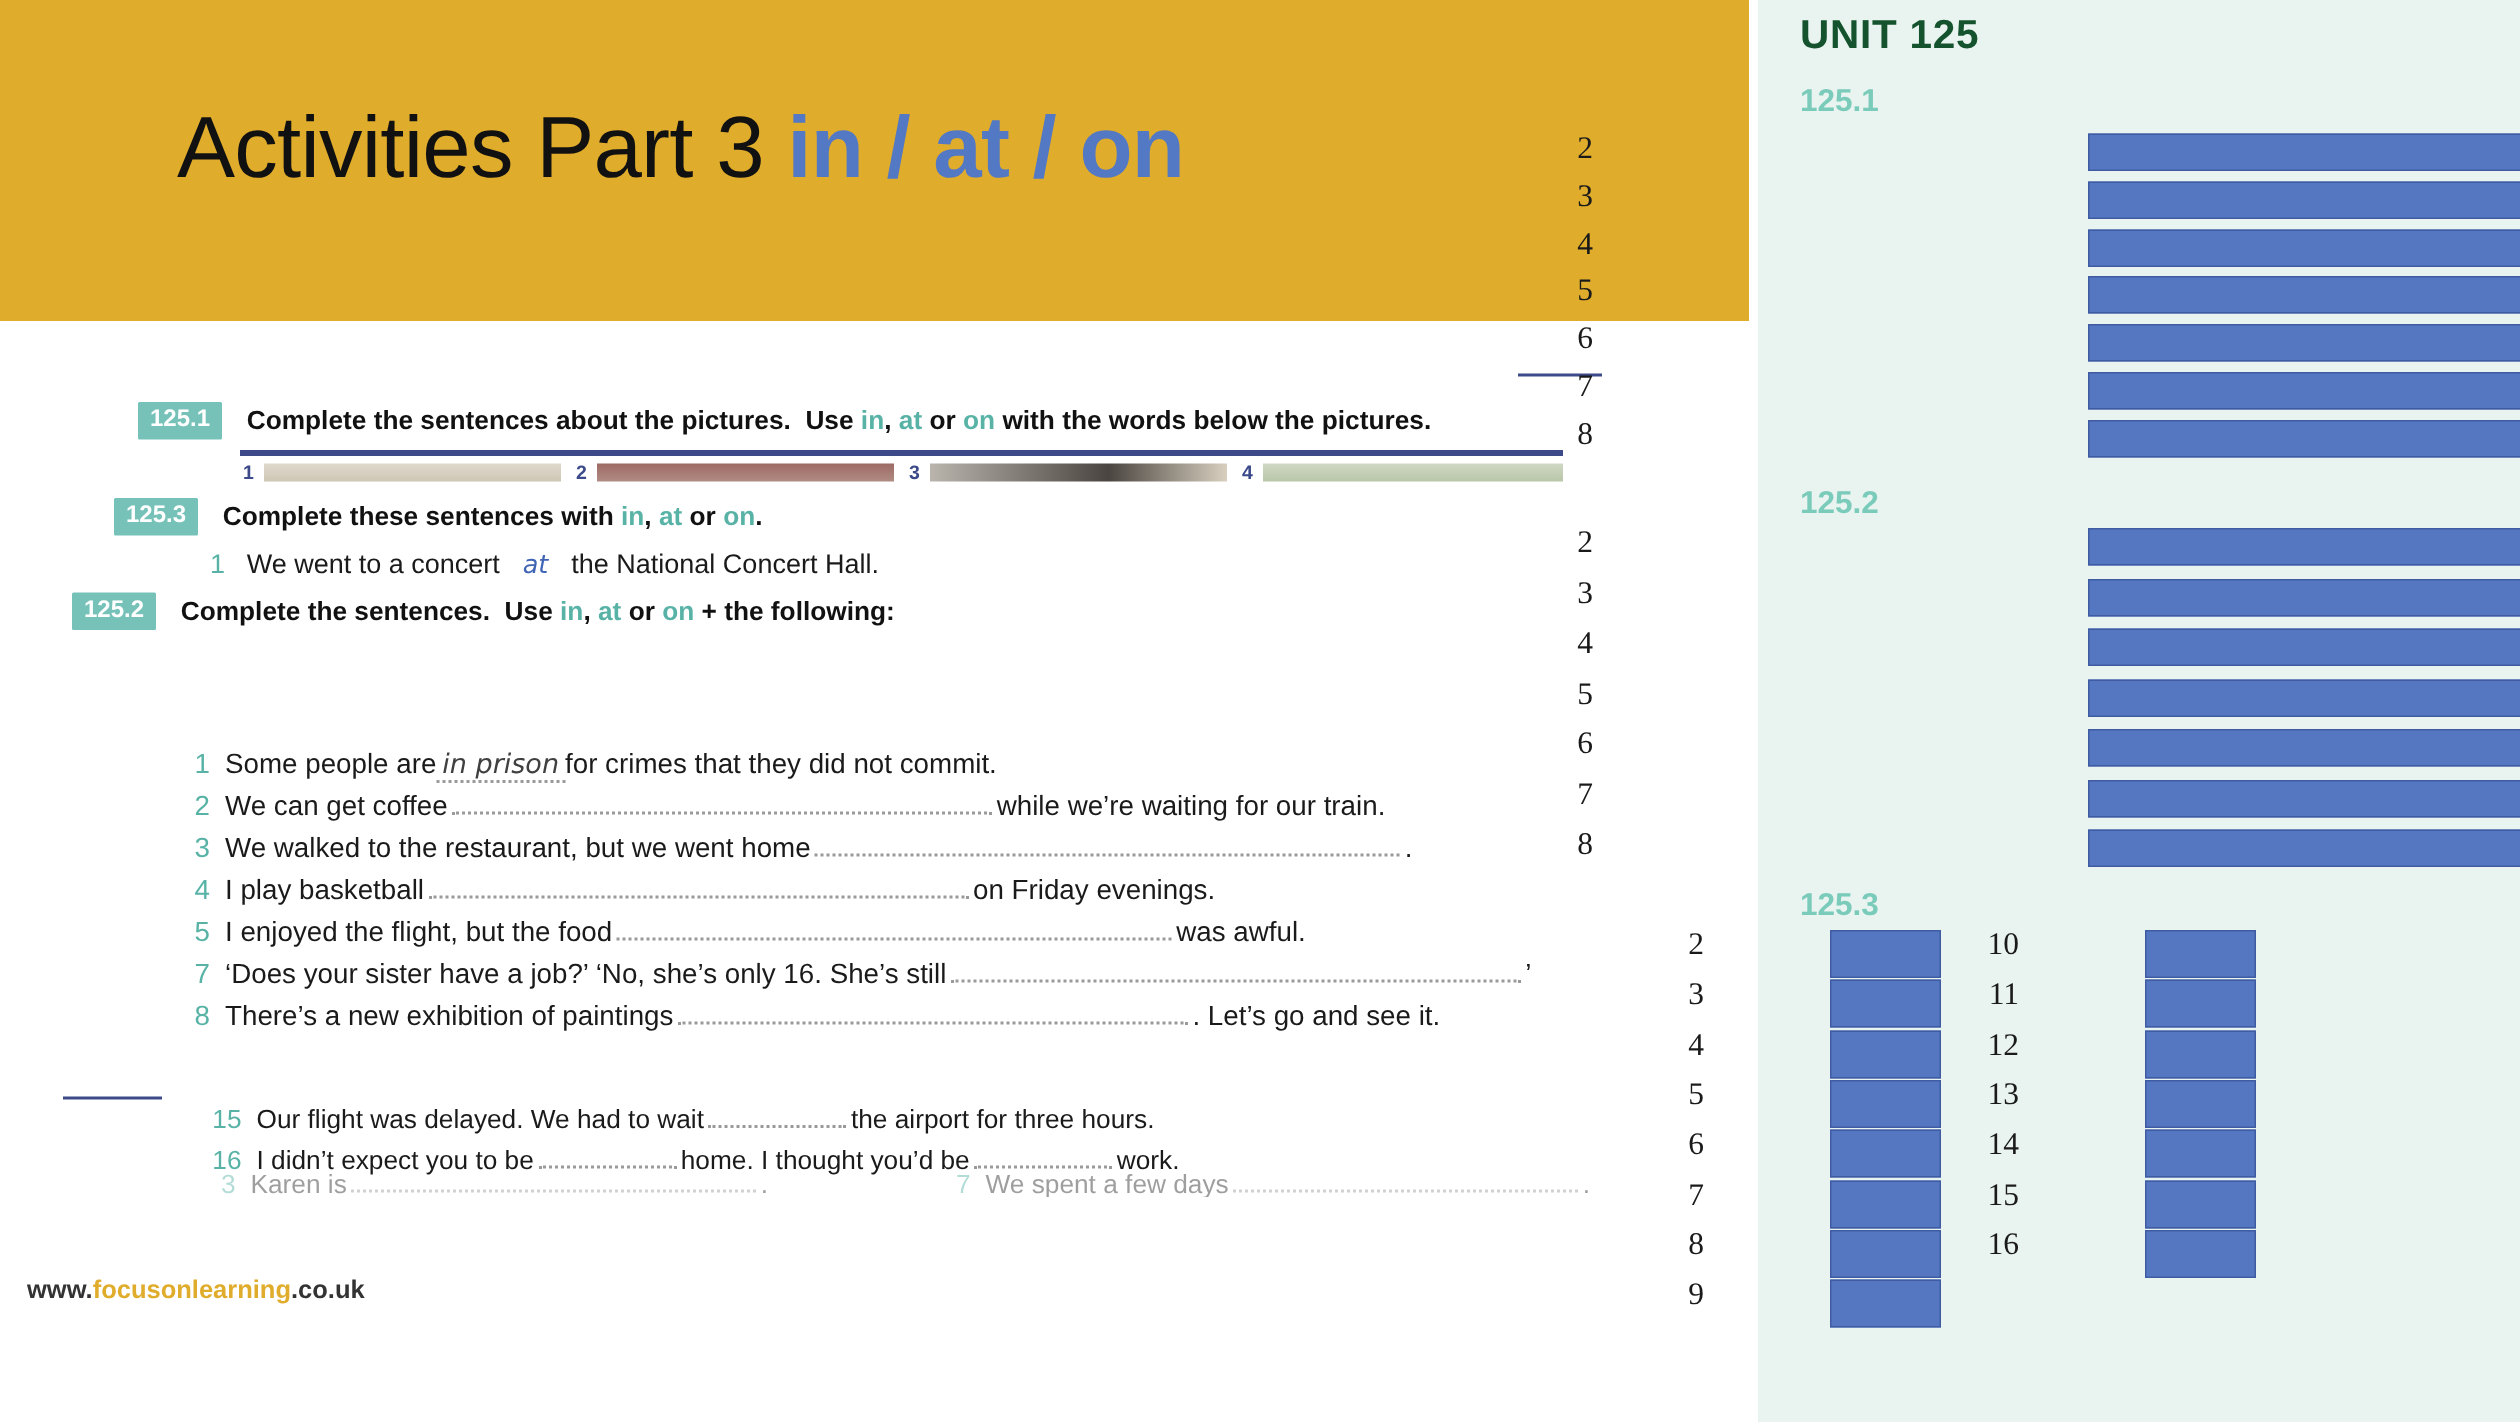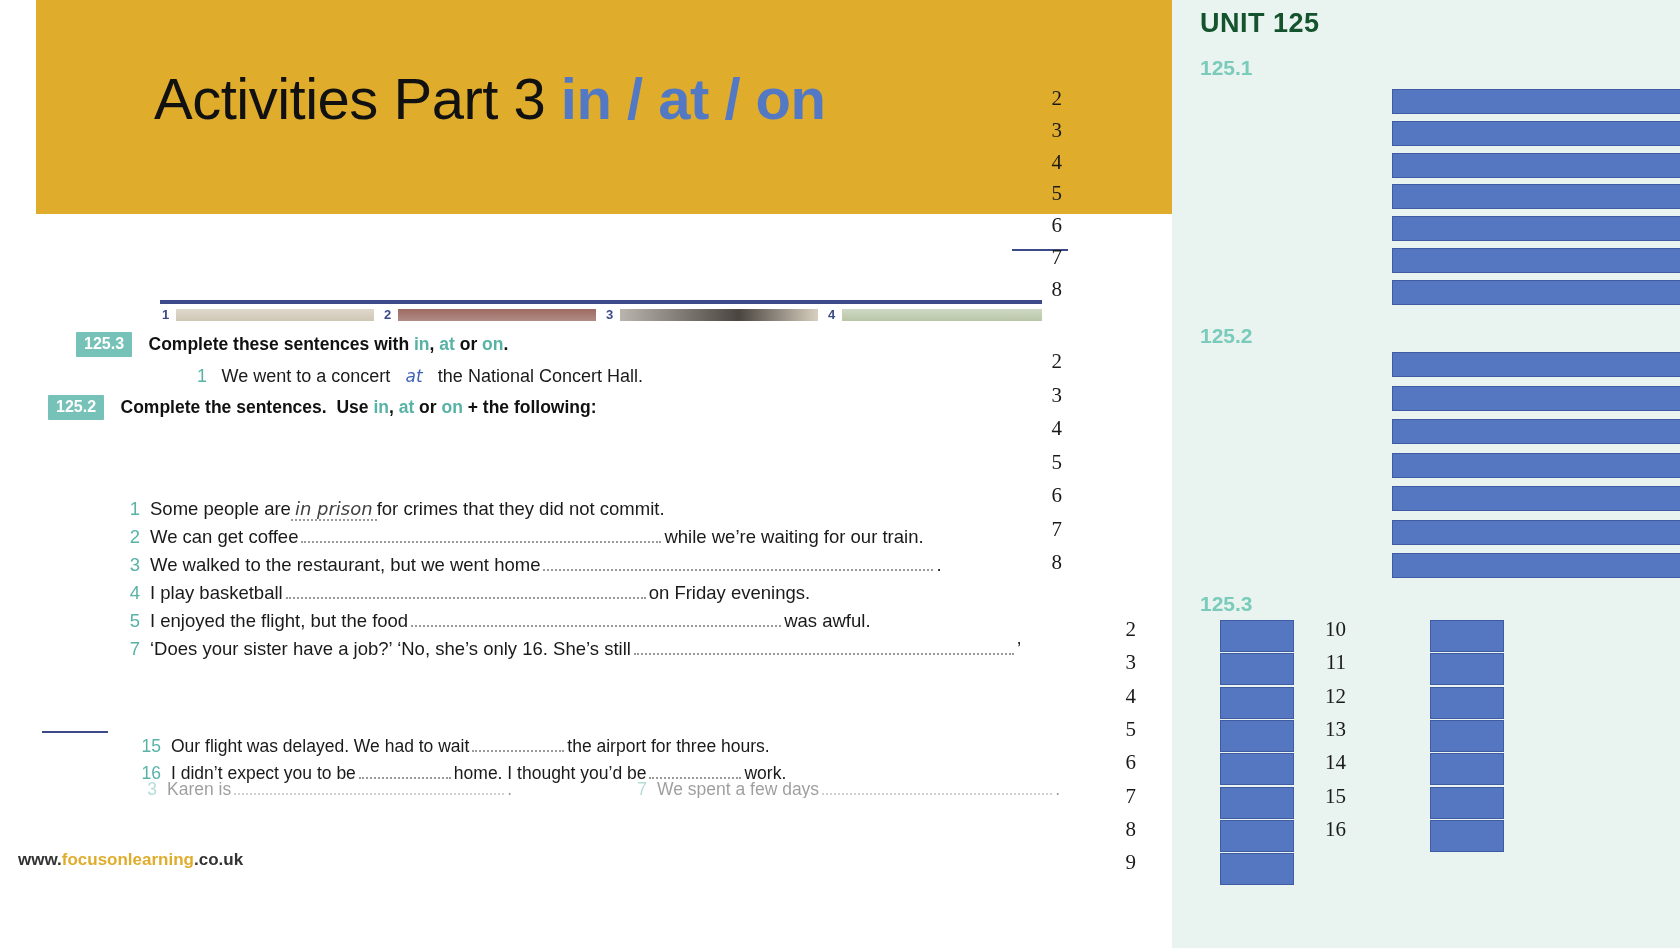--- a/index.html
+++ b/index.html
@@ -14,21 +14,20 @@
 
   
   #slide{
     position:absolute;left:0;top:0;width:1172px;height:948px;
     background:#ffffff;overflow:hidden;
   }
 
   #title-bar{
     position:absolute;left:0;top:0;width:1166px;height:214px;
     background:#e0ac2b;
-    margin-left:36px;
   }
   #title-text{
     position:absolute;left:118px;top:70px;
     font-size:58px;line-height:1;
     letter-spacing:-0.5px;
     color:#111111;
     white-space:nowrap;
   }
   #title-text .accent{color:#5479c4;font-weight:700;}
 
@@ -156,20 +155,24 @@
 
   <div id="title-bar">
     <div id="title-text">
       <span>Activities Part 3</span>
       <span class="accent">in / at / on</span>
     </div>
   </div>
 
   <div class="hrule" style="left:1012px;top:249px;width:56px;"></div>
 
+  <div class="ex-head" style="left:92px;top:268px;">
+    <span class="ex-tag">125.1</span>
+    <span class="ex-title">Complete the sentences about the pictures.&nbsp; Use <span class="t">in</span>, <span class="t">at</span> or <span class="t">on</span> with the words below the pictures.</span>
+  </div>
 
   <div id="thumbstrip">
     <div class="thumb" style="left:0;width:214px;">
       <span class="num">1</span>
       <span class="img" style="background:linear-gradient(180deg,#dfd9cd,#cfc6b4);"></span>
     </div>
     <div class="thumb" style="left:222px;width:214px;">
       <span class="num">2</span>
       <span class="img" style="background:linear-gradient(180deg,#9d6a63,#b08c84);"></span>
     </div>
@@ -181,21 +184,21 @@
       <span class="num">4</span>
       <span class="img" style="background:linear-gradient(180deg,#cfd8c4,#b9c6a8);"></span>
     </div>
   </div>
 
   <div class="ex-head" style="left:76px;top:332px;">
     <span class="ex-tag">125.3</span>
     <span class="ex-title">Complete these sentences with <span class="t">in</span>, <span class="t">at</span> or <span class="t">on</span>.</span>
   </div>
 
-  <div class="ghost" style="left:140px;top:366px;width:560px;height:20px;overflow:hidden;text-align:center;">
+  <div class="ghost" style="left:140px;top:366px;width:560px;height:20px;overflow:hidden;">
     <span style="font-size:18px;color:#58b3a6;">1</span>
     <span style="font-size:18px;color:#1a1a1a;">&nbsp; We went to a concert</span>
     <span style="font-size:17px;color:#3f63b5;font-style:italic;font-family:'DejaVu Sans',sans-serif;">&nbsp;&nbsp;at&nbsp;&nbsp;</span>
     <span style="font-size:18px;color:#1a1a1a;">the National Concert Hall.</span>
   </div>
 
   <div class="ex-head" style="left:48px;top:395px;">
     <span class="ex-tag">125.2</span>
     <span class="ex-title">Complete the sentences.&nbsp; Use <span class="t">in</span>, <span class="t">at</span> or <span class="t">on</span> + the following:</span>
   </div>
@@ -221,20 +224,23 @@
 
     <div class="s-row">
       <span class="s-num">5</span><span class="s-txt">I enjoyed the flight, but the food</span><span class="gap" style="width:370px;"></span><span class="s-txt">was awful.</span>
     </div>
 
 
     <div class="s-row">
       <span class="s-num">7</span><span class="s-txt">‘Does your sister have a job?’    ‘No, she’s only 16.  She’s still</span><span class="gap" style="width:380px;"></span><span class="s-txt">’</span>
     </div>
 
+    <div class="s-row">
+      <span class="s-num">8</span><span class="s-txt">There’s a new exhibition of paintings</span><span class="gap" style="width:340px;"></span><span class="s-txt">.  Let’s go and see it.</span>
+    </div>
 
   </div>
 
   <div class="hrule" style="left:42px;top:731px;width:66px;background:#3c4a8a;"></div>
 
   <div id="ex3rows">
     <div class="s3-row">
       <span class="s3-num">15</span><span>Our flight was delayed.  We had to wait</span><span class="gap" style="width:92px;"></span><span>the airport for three hours.</span>
     </div>
     <div class="s3-row">

